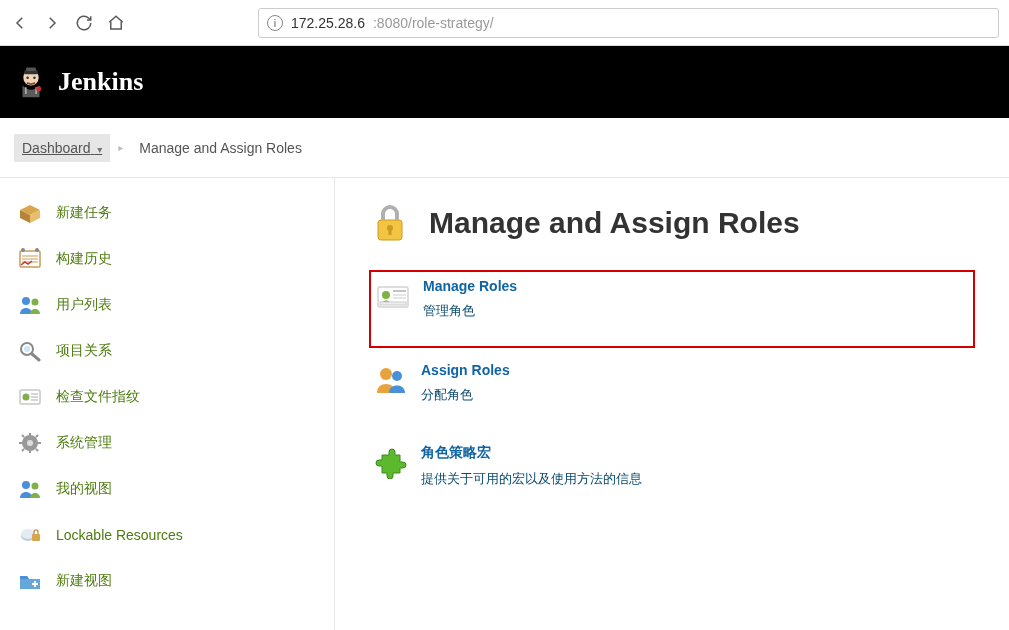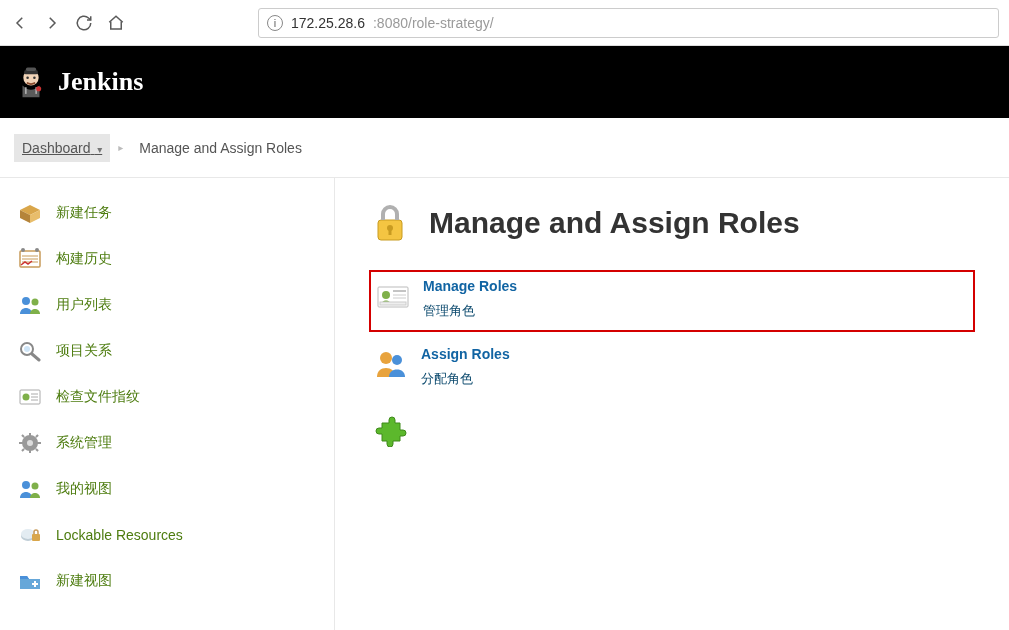--- a/index.html
+++ b/index.html
@@ -33,21 +33,21 @@
 .side-item { display: flex; align-items: center; gap: 14px; padding: 12px 18px; cursor: pointer; color: #4d7c0f; }
 .side-icon { width: 24px; height: 22px; display: flex; align-items: center; justify-content: center; }
 .side-icon svg { width: 24px; height: 22px; }
 
 .main { flex: 1; padding: 24px 34px; position: relative; }
 .page-title { display: flex; align-items: center; gap: 18px; }
 .page-title h1 { font-size: 30px; font-weight: bold; color: #333; }
 .lock-icon { width: 42px; height: 42px; }
 
 .option-list { margin-top: 26px; }
-.option { display: flex; align-items: flex-start; gap: 12px; padding: 6px 4px 10px; margin-bottom: 8px; position: relative; }
+.option { display: flex; align-items: flex-start; gap: 12px; padding: 6px 4px 26px; margin-bottom: 8px; position: relative; }
 .option.highlighted { border: 2px solid #d40000; }
 .opt-icon { width: 36px; height: 36px; display: flex; align-items: center; justify-content: center; }
 .opt-icon svg { width: 34px; height: 34px; }
 .opt-text .opt-title { color: #1164a3; font-weight: bold; font-size: 14px; }
 .opt-text .opt-desc { color: #0c4a6e; font-size: 13px; margin-top: 8px; }
 </style>
 </head>
 <body>
 
 <div class="browser-bar">
@@ -274,17 +274,21 @@
           <div class="opt-title">Assign Roles</div>
           <div class="opt-desc">分配角色</div>
         </div>
       </div>
       <div class="option">
         <span class="opt-icon">
           <svg viewBox="0 0 34 34">
               <path d="M8 10h7v-3a3 3 0 016 0v3h5v7h3a3 3 0 010 6h-3v5h-7v3a3 3 0 01-6 0v-3H8v-7H5a3 3 0 010-6h3z" fill="#5cb82c" stroke="#3f8a1b" stroke-width="1"></path>
             </svg>
         </span>
+        <div class="opt-text">
+          <div class="opt-title">角色策略宏</div>
+          <div class="opt-desc">提供关于可用的宏以及使用方法的信息</div>
+        </div>
       </div>
     </div>
 
   </div>
 </div>
 
 </body></html>

